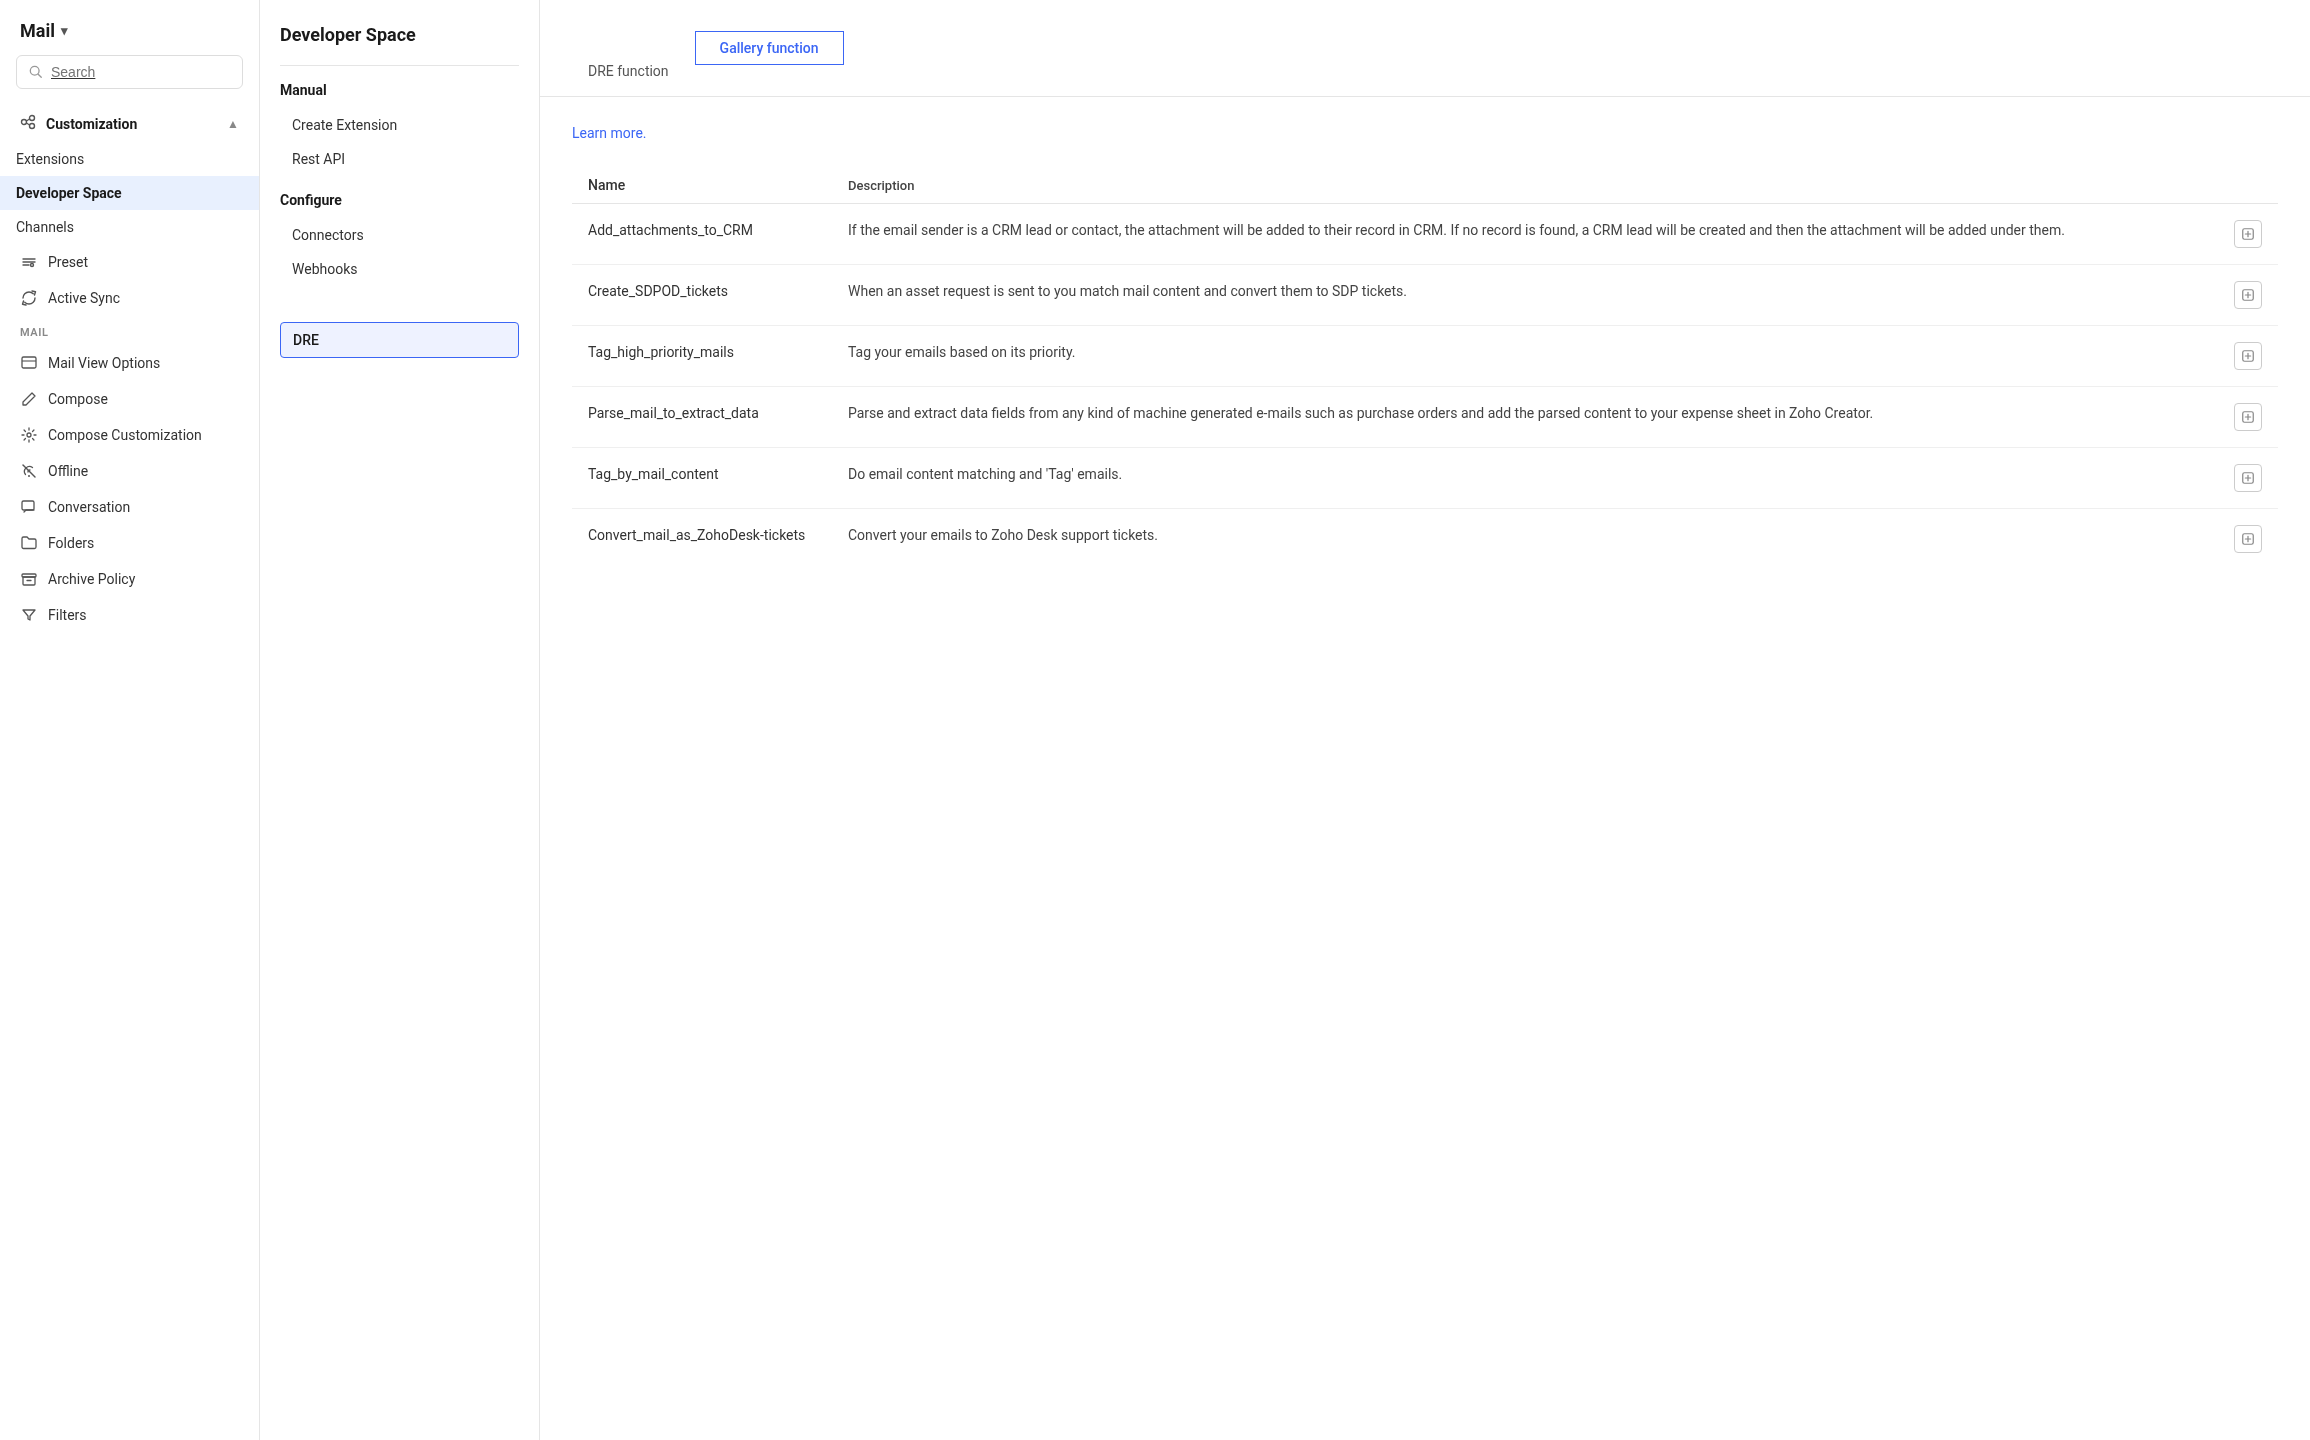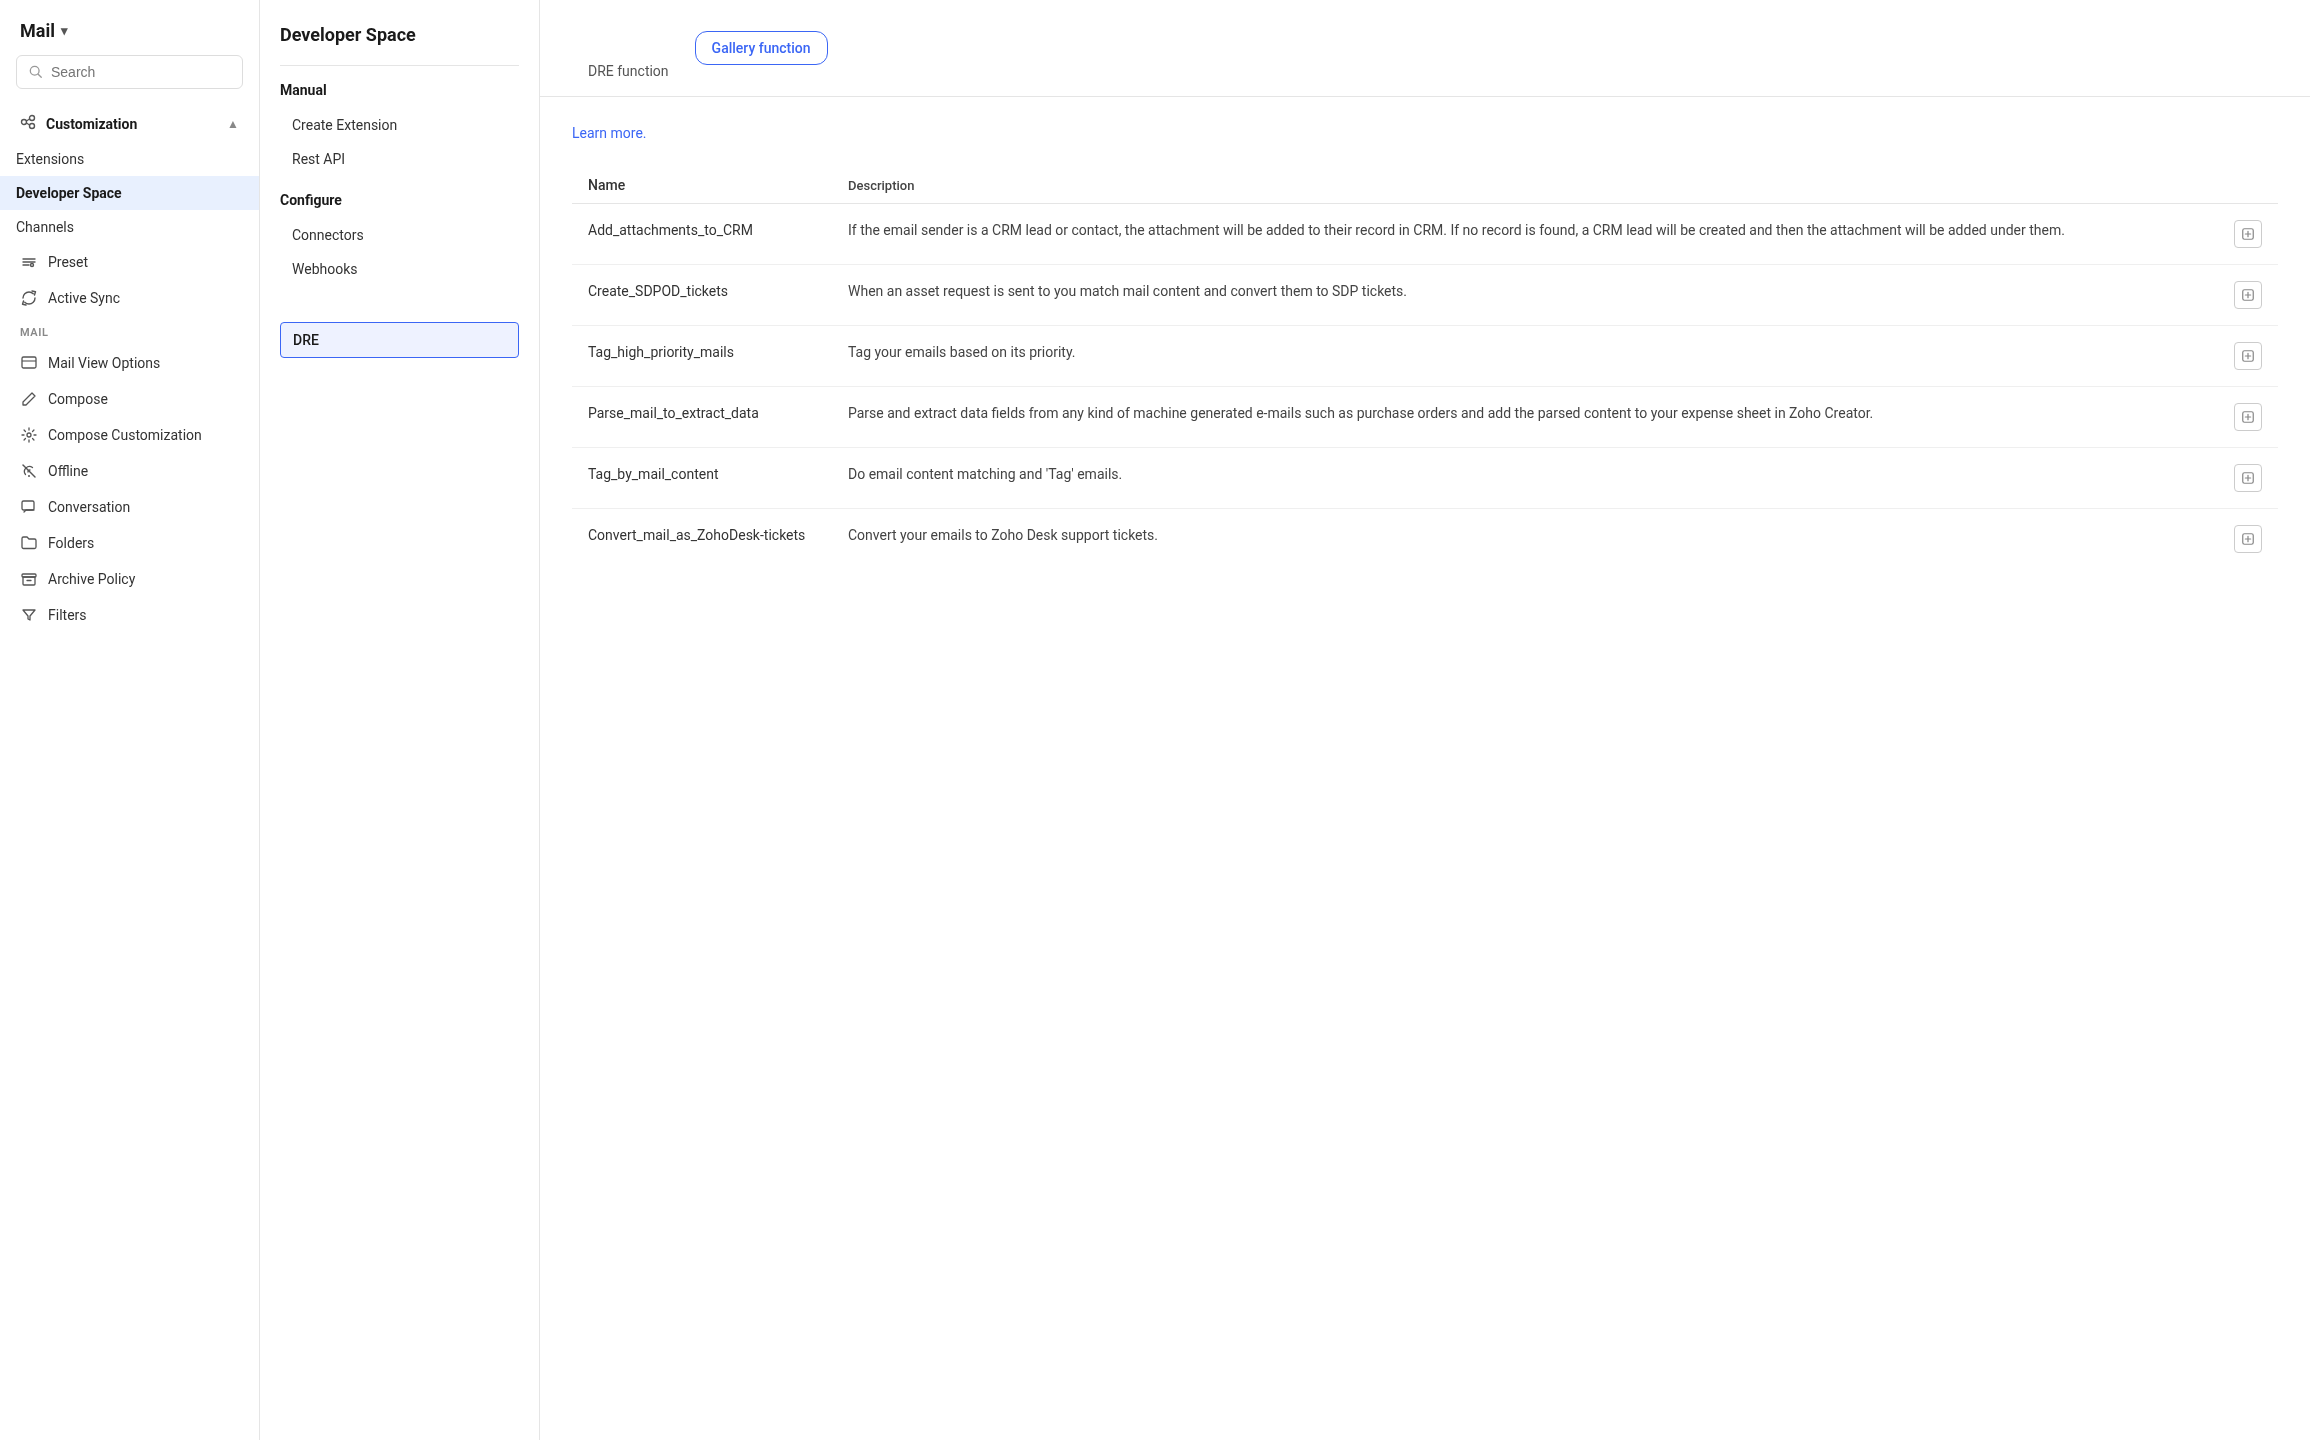--- a/index.html
+++ b/index.html
@@ -42,20 +42,21 @@
 
     .search-box {
       margin: 0 16px 16px 16px;
       display: flex;
       align-items: center;
       gap: 8px;
       border: 1px solid #ddd;
       border-radius: 6px;
       padding: 8px 12px;
       background: #fff;
+      text-decoration: underline;
     }
 
     .search-box input {
       border: none;
       outline: none;
       font-size: 14px;
       color: #999;
       background: transparent;
       width: 100%;
     }
@@ -197,23 +198,23 @@
       cursor: pointer;
       color: #555;
       border-bottom: 2px solid transparent;
       margin-bottom: -1px;
       white-space: nowrap;
       margin-top: 47px;
     }
 
     .tab-item.boxed {
       border: 1.5px solid #3b66f5;
-      border-radius: 12px;
+      border-radius: 0;
       color: #3b66f5;
-      padding: 8px 16px;
+      padding: 8px 24px;
       margin: 8px 0 8px 8px;
       font-weight: 500;
       border-bottom: 1.5px solid #3b66f5;
     }
 
     .content-area {
       padding: 28px 32px;
     }
 
     .description-text {

